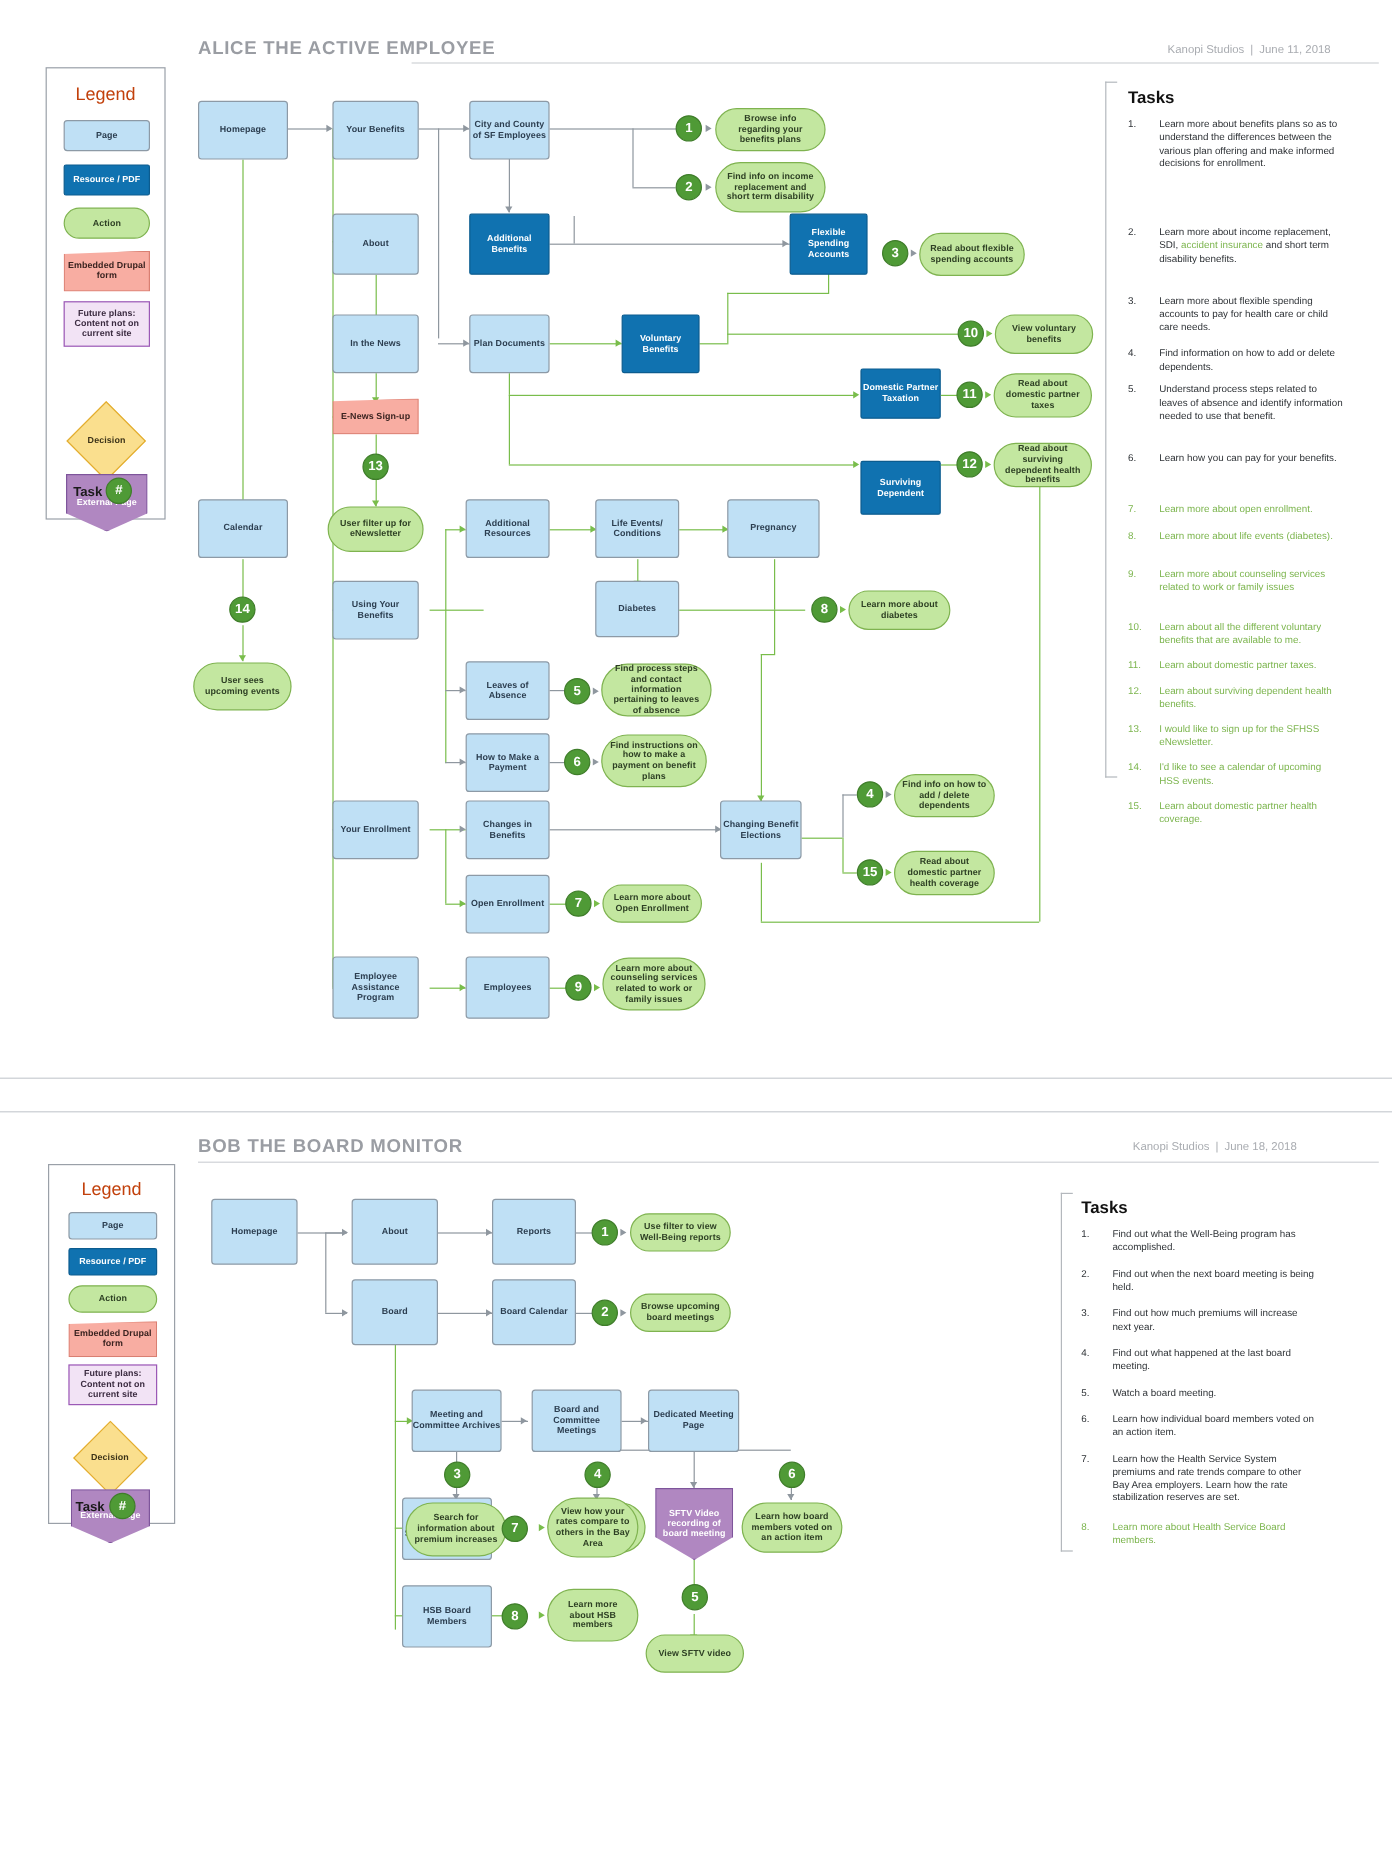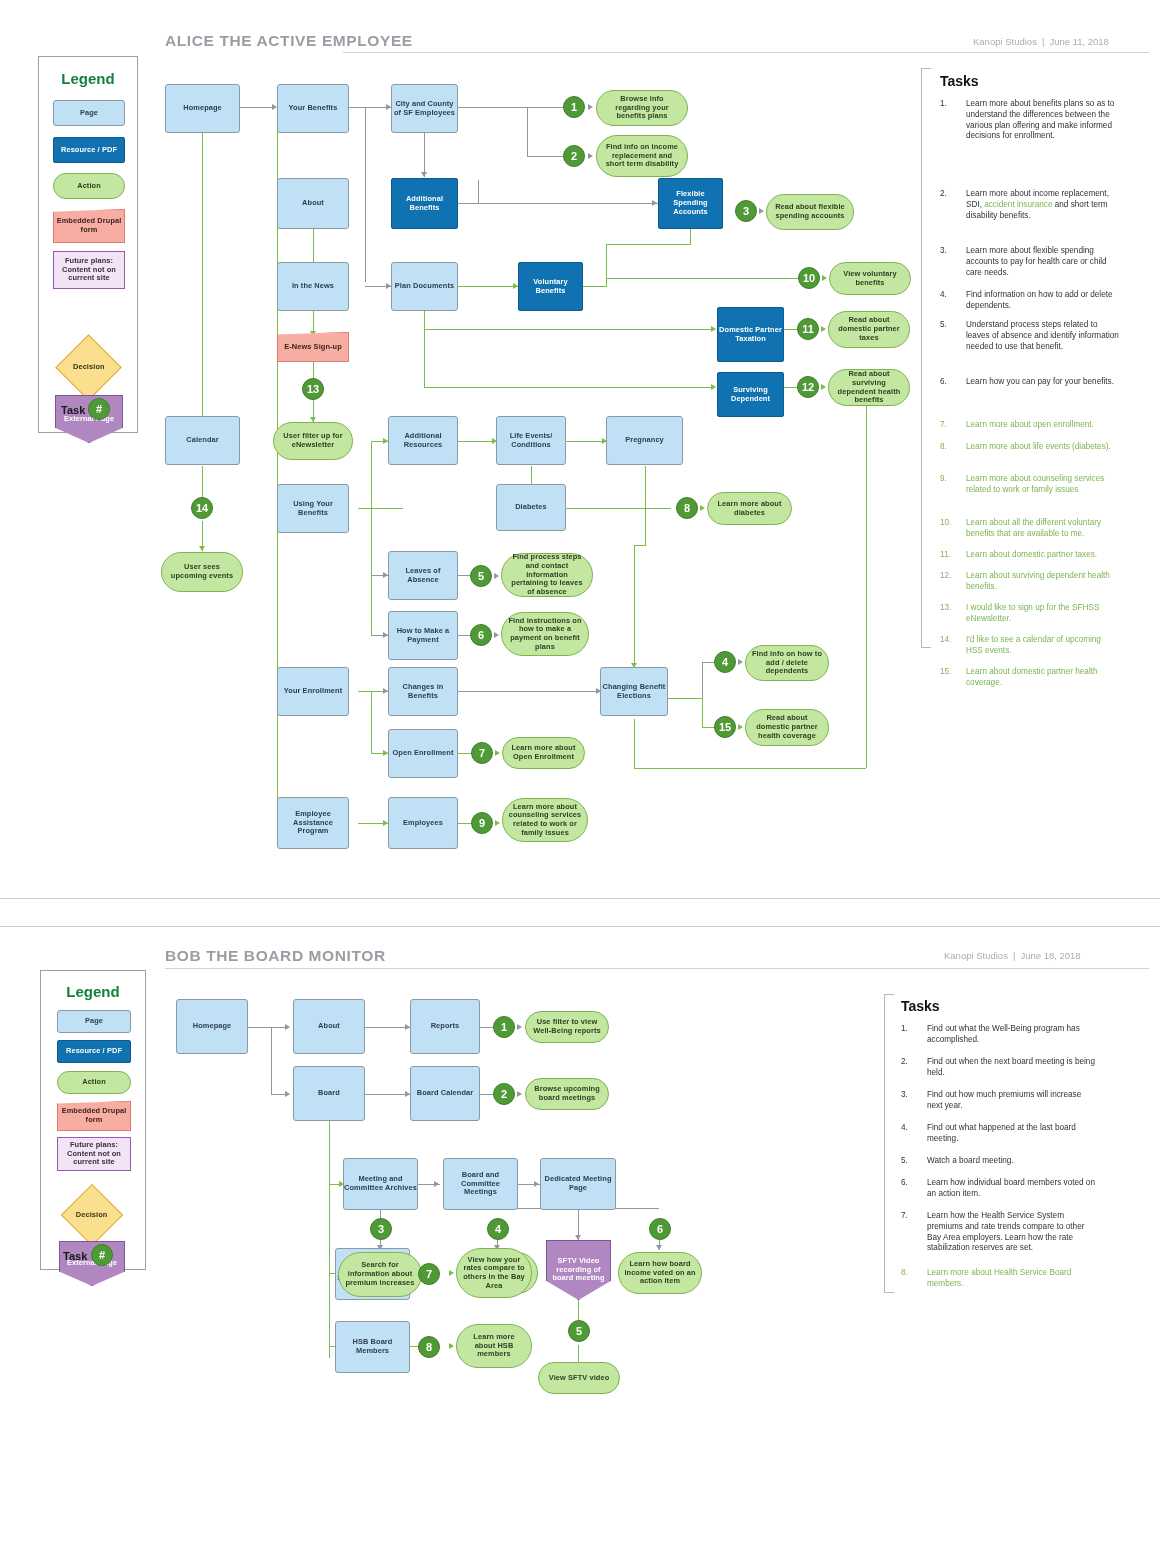--- a/index.html
+++ b/index.html
@@ -50,22 +50,22 @@
   .legend {
     position: absolute;
     border: 1px solid #9aa0a8;
     background: #fff;
   }
   .legend-title {
     position: absolute;
     left: 0; right: 0;
     text-align: center;
     font-size: 15px;
-    font-weight: bold;
-    color: #15803d;
+    font-weight: normal;
+    color: #c2410c;
   }
   .lg-item { position: absolute; }
 
   
   .shape {
     position: absolute;
     display: flex;
     align-items: center;
     justify-content: center;
     text-align: center;
@@ -347,24 +347,24 @@
       </div>
     <div class="shape shape-page" style="left:277px; top:262px; width:72px; height:49px;">
         <span>In the News</span>
       </div>
     <div class="shape shape-page" style="left:391px; top:262px; width:67px; height:49px;">
         <span>Plan Documents</span>
       </div>
     <div class="shape shape-resource" style="left:518px; top:262px; width:65px; height:49px;">
         <span>Voluntary Benefits</span>
       </div>
-    <div class="shape shape-resource" style="left:717px; top:307px; width:67px; height:55px;">
+    <div class="shape shape-resource" style="left:717px; top:307px; width:67px; height:42px;">
         <span>Domestic Partner Taxation</span>
       </div>
-    <div class="shape shape-resource" style="left:717px; top:372px; width:67px; height:45px;justify-content:center;">
+    <div class="shape shape-resource" style="left:717px; top:384px; width:67px; height:45px;justify-content:center;">
         <span>Surviving Dependent</span>
       </div>
     <div class="shape shape-drupal" style="left:277px; top:332px; width:72px; height:30px;">
         <span>E-News Sign-up</span>
       </div>
     <div class="shape shape-page" style="left:165px; top:416px; width:75px; height:49px;">
         <span>Calendar</span>
       </div>
     <div class="shape shape-action" style="left:273px; top:422px; width:80px; height:38px;">
         <span>User filter up for eNewsletter</span>
@@ -695,21 +695,21 @@
         <span>Search for information about premium increases</span>
       </div>
 
     <div class="task-circle" style="left:487px; top:318px; width:22px; height:22px;">4</div>
     <div class="shape shape-action" style="left:458px; top:352px; width:80px; height:42px;">
         <span>View meeting details</span>
       </div>
 
     <div class="task-circle" style="left:649px; top:318px; width:22px; height:22px;">6</div>
     <div class="shape shape-action" style="left:618px; top:352px; width:84px; height:42px;">
-        <span>Learn how board income voted on an action item</span>
+        <span>Learn how board members voted on an action item</span>
       </div>
 
     <div class="task-circle" style="left:568px; top:420px; width:22px; height:22px;">5</div>
     <div class="shape shape-action" style="left:538px; top:462px; width:82px; height:32px;">
         <span>View SFTV video</span>
       </div>
 
     <div class="task-circle" style="left:418px; top:363px; width:22px; height:22px;">7</div>
     <div class="shape shape-action" style="left:456px; top:348px; width:76px; height:50px;">
         <span>View how your rates compare to others in the Bay Area</span>

